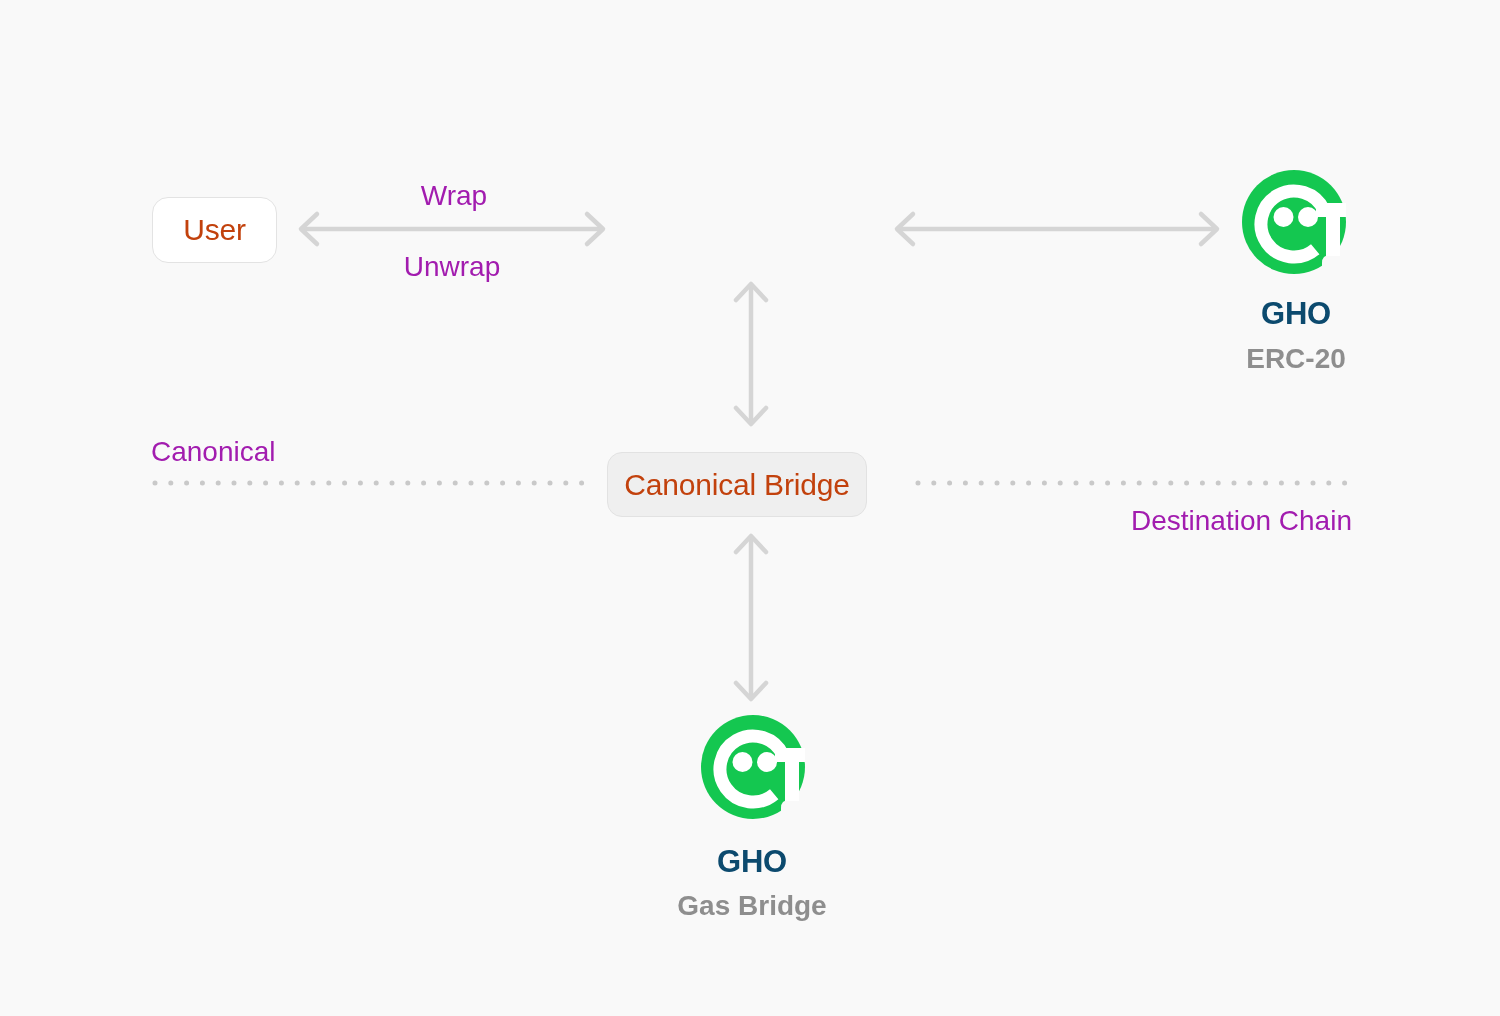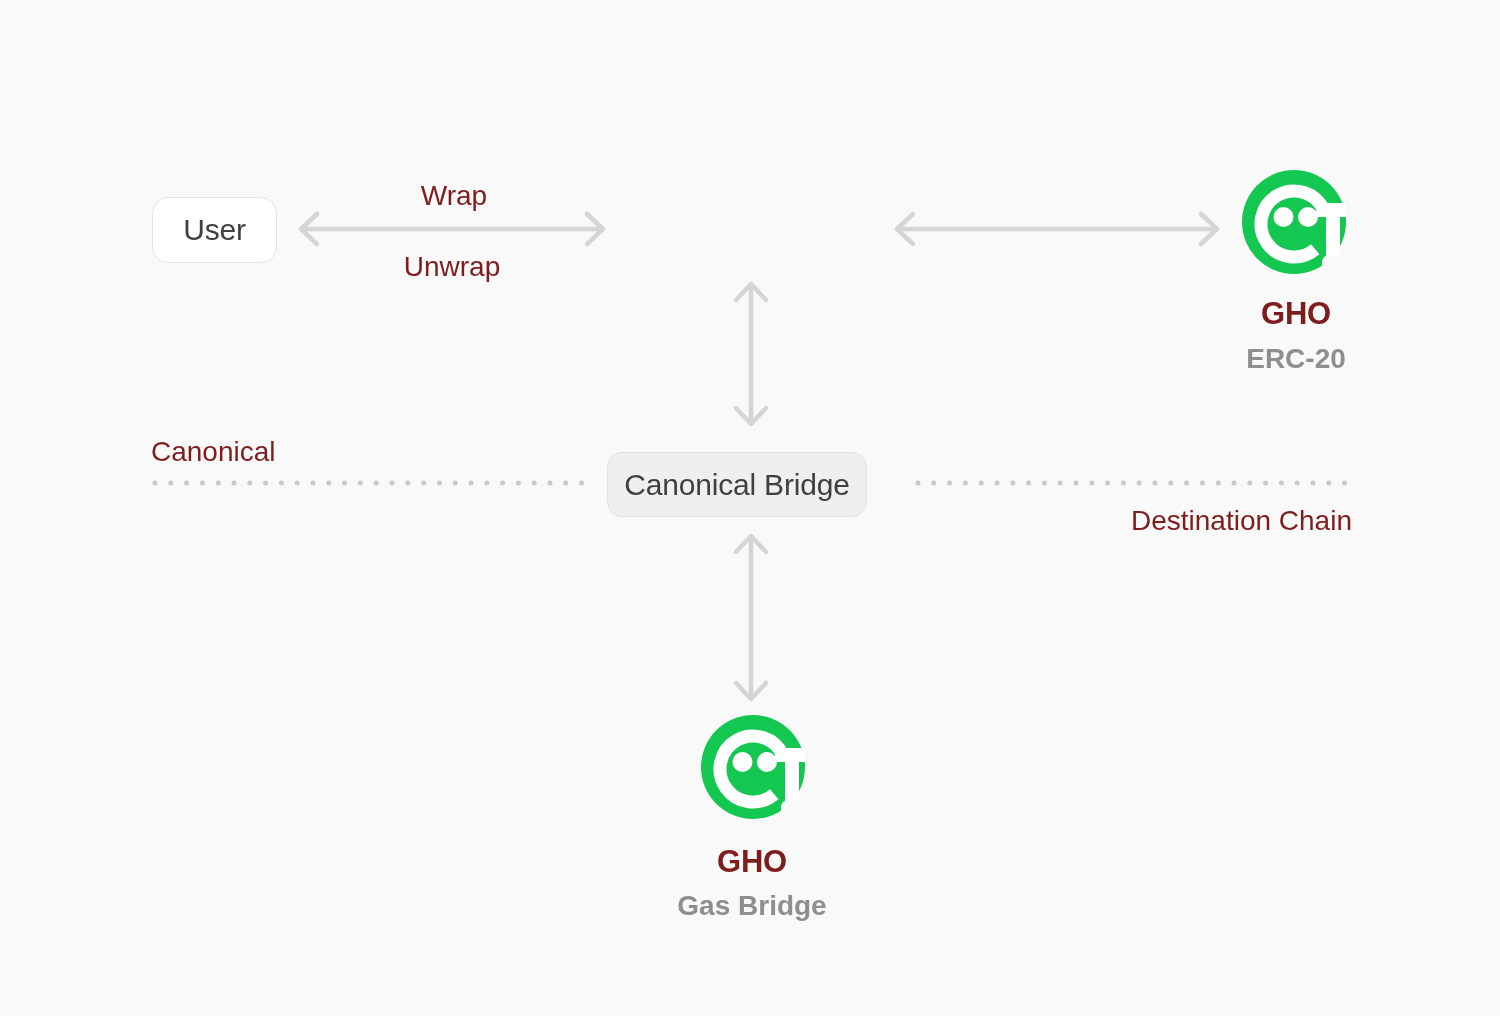--- a/index.html
+++ b/index.html
@@ -19,43 +19,43 @@
     width: 1500px; height: 1016px;
     pointer-events: none;
   }
   .node {
     position: absolute;
     display: flex; align-items: center; justify-content: center;
     background: #FFFFFF;
     border: 1.5px solid #E3E3E3;
     border-radius: 16px;
     box-sizing: border-box;
-    font-size: 30px; font-weight: 500; color: #404040;
+    font-size: 30px; font-weight: 500; color: #c2410c;
     letter-spacing: -0.2px;
     white-space: nowrap;
   }
   .node-user    { left: 152px; top: 197px; width: 125px; height: 66px; }
   .node-wrapper { left: 628px; top: 196px; width: 245px; height: 66px; }
   .node-bridge  { left: 607px; top: 452px; width: 260px; height: 65px;
                   background: #EFEFEF; border-color: #E2E2E2; border-radius: 15px; }
 
   .gray-label {
     position: absolute;
-    color: #7f1d1d; font-size: 28px; font-weight: 400;
+    color: #a21caf; font-size: 28px; font-weight: 400;
     white-space: nowrap;
   }
   .centered { transform: translateX(-50%); }
   .lbl-wrap      { left: 454px; top: 180px; }
   .lbl-unwrap    { left: 452px; top: 251px; }
   .lbl-ethereum  { left: 151px; top: 436px; }
   .lbl-dest      { right: 148px; top: 505px; margin-left: 47px; }
 
   .token-title {
     position: absolute; transform: translateX(-50%);
-    font-size: 31px; font-weight: 600; color: #7f1d1d;
+    font-size: 31px; font-weight: 600; color: #0c4a6e;
     white-space: nowrap; letter-spacing: -0.2px; text-align: right;
   }
   .token-sub {
     position: absolute; transform: translateX(-50%);
     font-size: 28px; font-weight: 700; color: #8E8E8E;
     white-space: nowrap;
   }
   .t-erc20-title { left: 1296px; top: 296px; }
   .t-erc20-sub   { left: 1296px; top: 343px; }
   .t-gas-title   { left: 752px;  top: 844px; }

